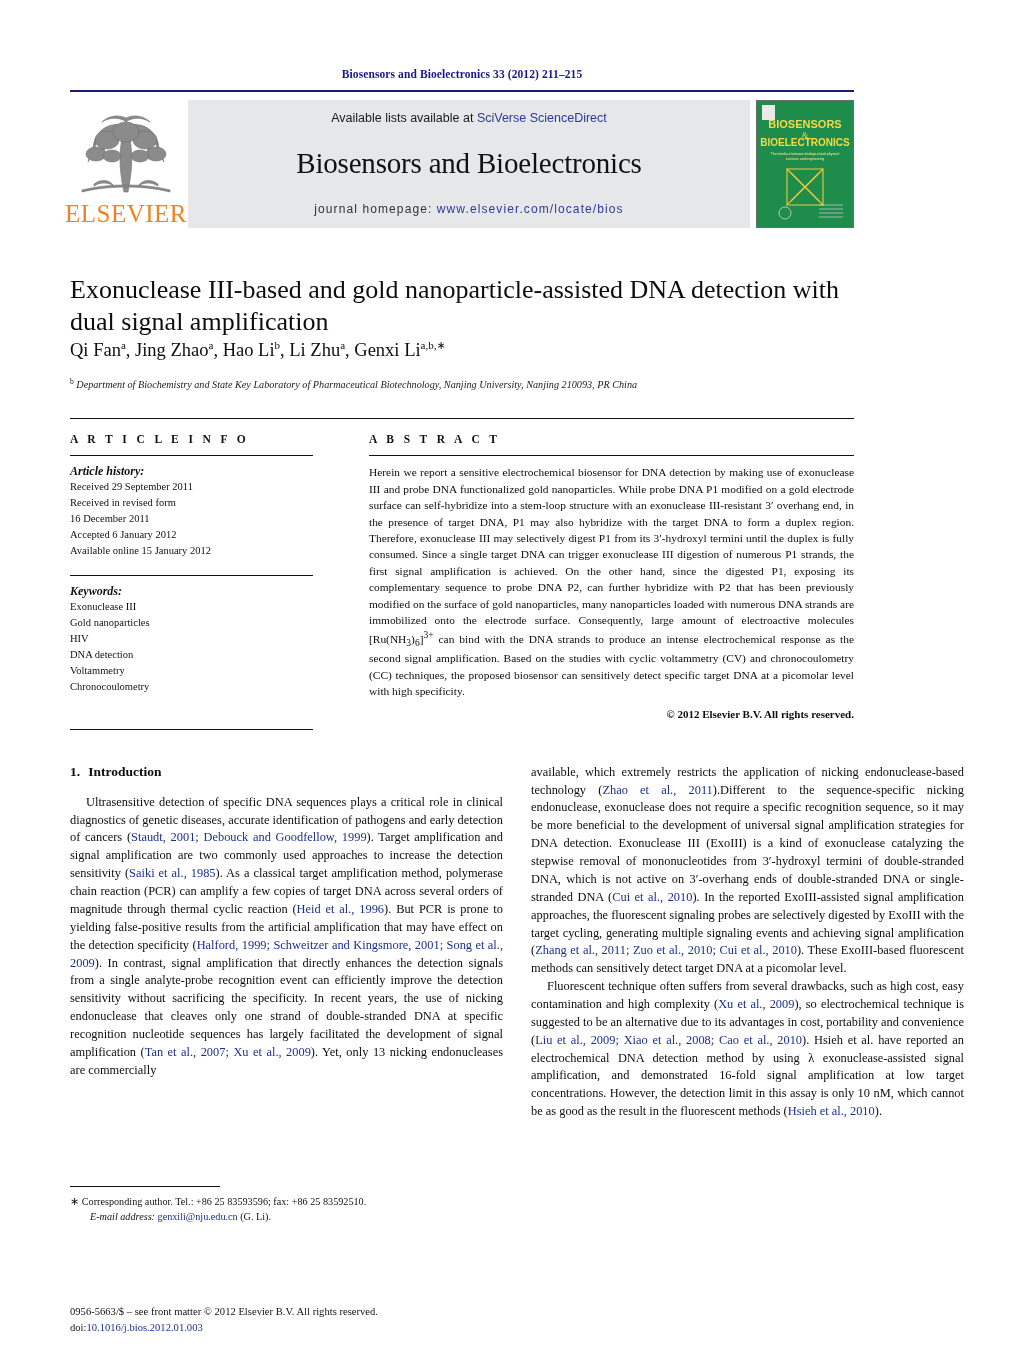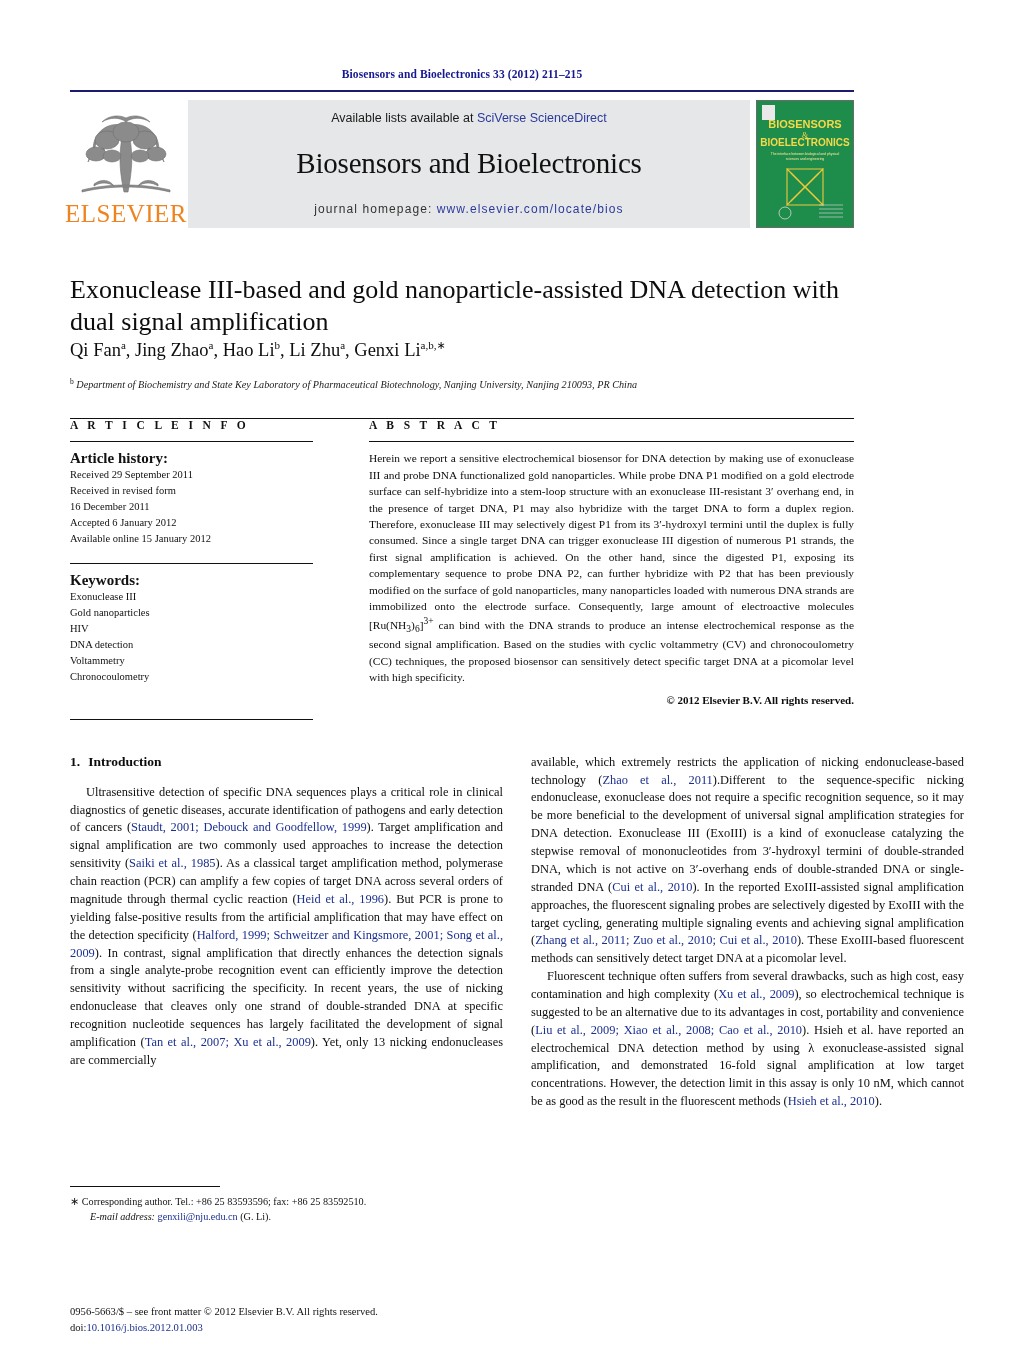--- a/index.html
+++ b/index.html
@@ -131,42 +131,43 @@
     font-size: 10.2px;
     line-height: 1.5;
     color: #1a1a1a;
   }
   .affiliations sup { font-style: normal; font-size: 7.5px; }
 
   
   .info-abstract {
     margin: 26px 70px 0 70px;
     border-top: 1.6px solid #111;
-    padding-top: 0;
+    padding-top: 14px;
     display: flex;
     gap: 56px;
   }
   .col-info { width: 243px; flex: 0 0 243px; }
   .col-abstract { flex: 1 1 auto; }
 
   .section-head {
     font-family: "Liberation Serif", serif;
     font-weight: bold;
     font-size: 11.5px;
     letter-spacing: 3.4px;
     color: #111;
     margin-bottom: 10px;
   }
   .rule { border-top: 1px solid #111; margin: 0 0 8px 0; }
   .rule-thin { border-top: 0.8px solid #111; }
 
   .info-label {
     font-family: "Liberation Serif", serif;
+    font-style: italic;
     font-weight: bold;
-    font-size: 15px;
+    font-size: 12px;
     color: #111;
   }
   .info-list {
     font-family: "Liberation Serif", serif;
     font-size: 10.5px;
     line-height: 1.52;
     color: #111;
   }
   .info-gap { height: 16px; }
   .keywords-gap { height: 34px; }

